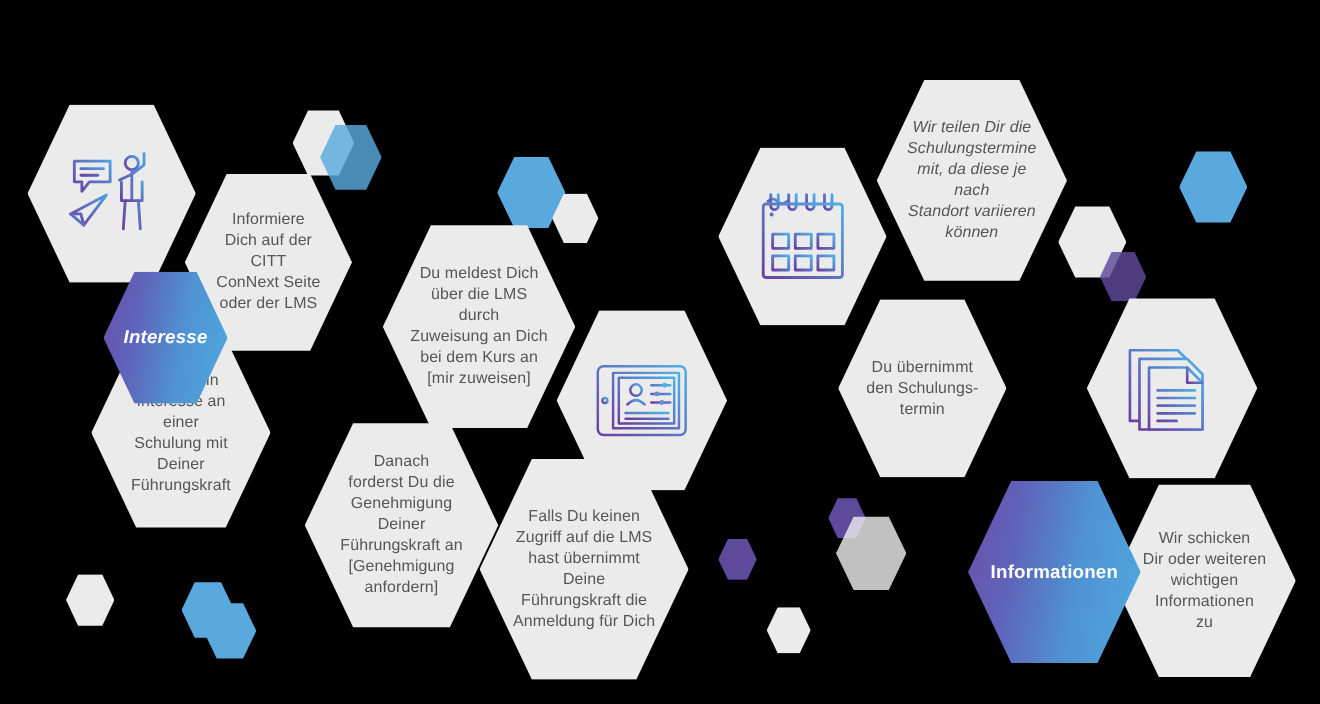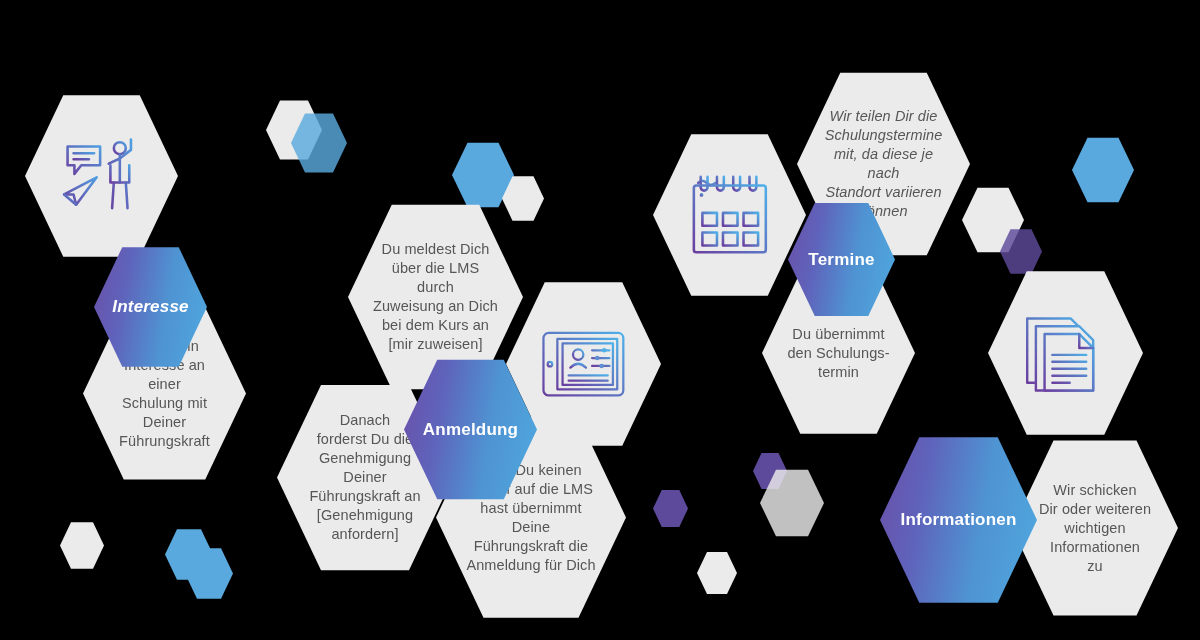--- a/index.html
+++ b/index.html
@@ -109,20 +109,26 @@
           <path d="M6 72 L44 52 L20 84 L17 72 Z"></path>
           <path d="M6 72 L20 84"></path>
           <circle cx="71" cy="18" r="7"></circle>
           <path d="M71 26 V58 M58 36 L71 30 L84 20 M84 20 V8 M64 58 L62 88 M78 58 L80 88"></path>
           <path d="M60 38 V58 H82 V38"></path>
         </g>
       </svg>
     </div>
   </div>
 
+  <div class="hex hex-grey z2" style="left:168px; top:154px; width:152px; height:169px;">
+    <div class="hex-text">Informiere
+Dich auf der CITT
+ConNext Seite
+oder der LMS</div>
+  </div>
 
   <div class="hex hex-grey z2" style="left:83px; top:303px; width:163px; height:181px;">
     <div class="hex-text">Kläre Dein
 Interesse an einer
 Schulung mit Deiner
 Führungskraft</div>
   </div>
 
   <div class="hex hex-label z4" style="left:94px; top:244px; width:113px; height:126px;font-style:italic;">
     <div class="hex-title">Interesse</div>
@@ -172,23 +178,20 @@
   </div>
 
   <div class="hex hex-grey z2" style="left:436px; top:412px; width:190px; height:211px;">
     <div class="hex-text">Falls Du keinen
 Zugriff auf die LMS
 hast übernimmt Deine
 Führungskraft die
 Anmeldung für Dich</div>
   </div>
 
-  <div class="hex hex-label z4" style="left:404px; top:356px; width:133px; height:147px;">
-    <div class="hex-title">Anmeldung</div>
-  </div>
 
   <div class="hex hex-grey z2" style="left:653px; top:130px; width:153px; height:170px;">
     <div class="hex-icon">
       <svg viewBox="0 0 100 96" fill="none">
         <defs>
           <linearGradient id="g3" x1="0" y1="100%" x2="100%" y2="0">
             <stop offset="0" stop-color="#6b3fa0"></stop>
               <stop offset="1" stop-color="#4fb0e8"></stop>
           </linearGradient>
         </defs>
@@ -220,23 +223,20 @@
 Standort variieren
 können</div>
   </div>
 
   <div class="hex hex-grey z2" style="left:762px; top:268px; width:153px; height:170px;">
     <div class="hex-text">Du übernimmt
 den Schulungs-
 termin</div>
   </div>
 
-  <div class="hex hex-label z4" style="left:788px; top:200px; width:107px; height:119px;">
-    <div class="hex-title">Termine</div>
-  </div>
 
   <div class="hex hex-grey z2" style="left:988px; top:267px; width:155px; height:172px;">
     <div class="hex-icon">
       <svg viewBox="0 0 100 100" fill="none">
         <defs>
           <linearGradient id="g4" x1="0" y1="100%" x2="100%" y2="0">
             <stop offset="0" stop-color="#6b3fa0"></stop>
               <stop offset="1" stop-color="#4fb0e8"></stop>
           </linearGradient>
         </defs>

